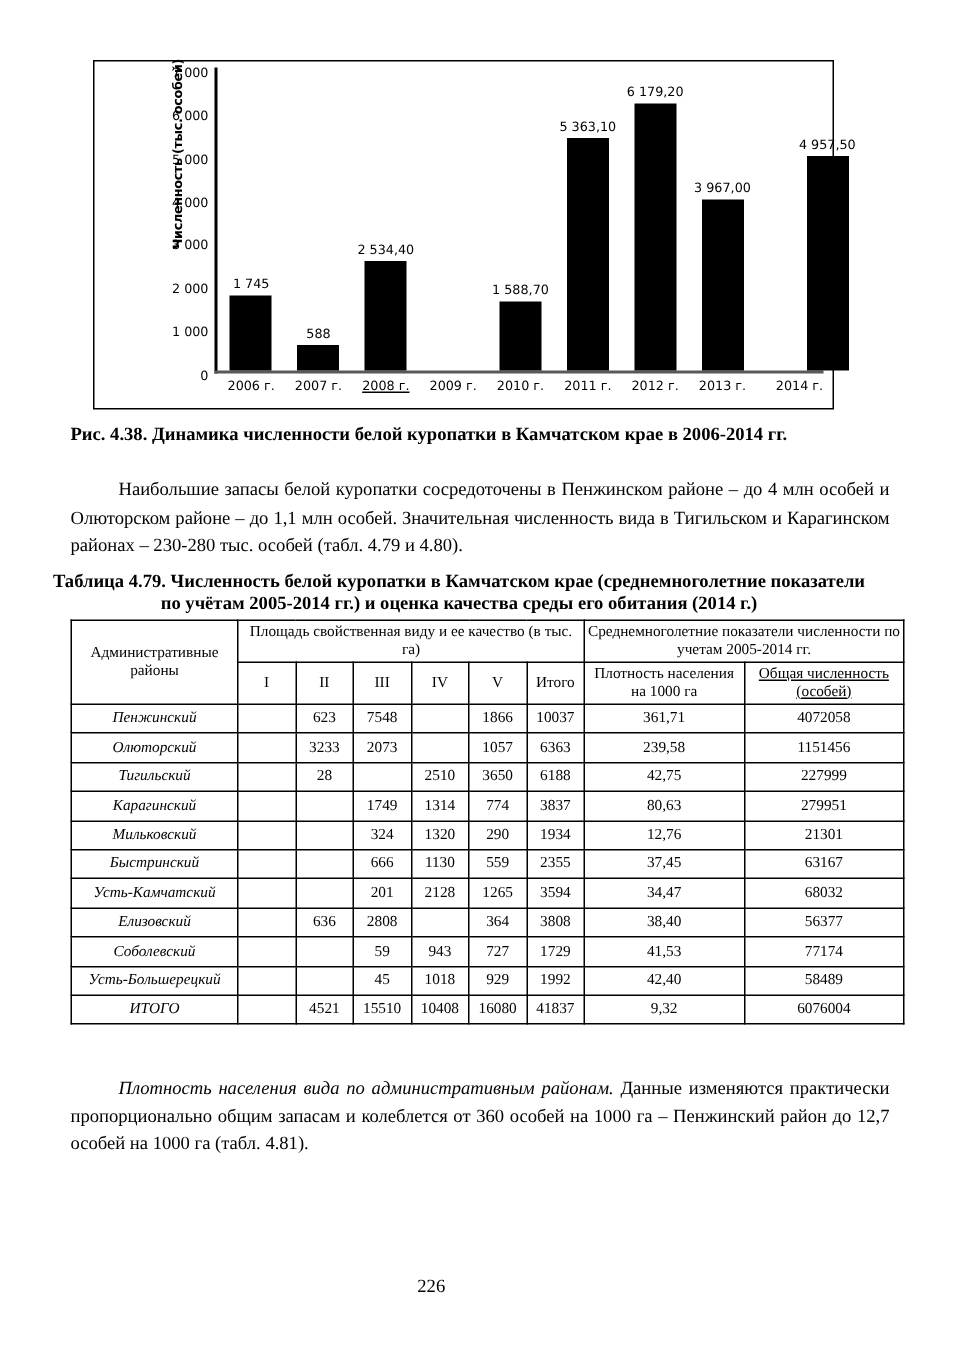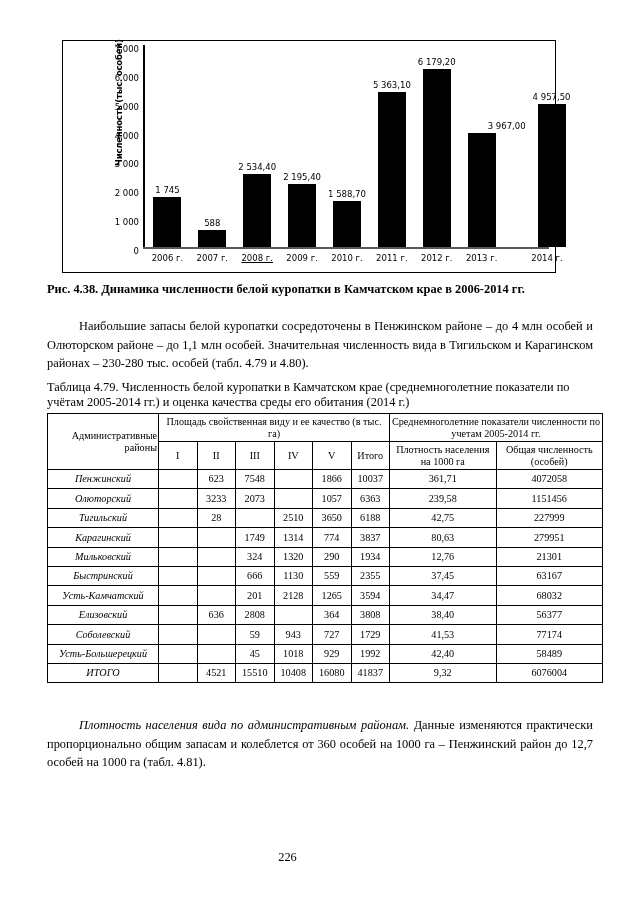--- a/index.html
+++ b/index.html
@@ -151,27 +151,27 @@
     text-justify: inter-word;
   }
   .para-1 {
     left: 47px;
     top: 317px;
     width: 546px;
     text-indent: 32px;
   }
   .table-title {
     position: absolute;
-    left: 47px;
+    left: 33px;
     top: 380px;
     width: 546px;
     font-size: 12.4px;
-    font-weight: normal;
+    font-weight: bold;
     line-height: 15px;
-    text-align: left;
+    text-align: center;
   }
   .para-2 {
     left: 47px;
     top: 716px;
     width: 546px;
     text-indent: 32px;
   }
   .para-2 .it {
     font-style: italic;
   }
@@ -251,82 +251,78 @@
             <div class="bar-label" style="bottom: 52.3557px; margin-top: 16px;">1 745</div>
           </div>
           <div class="bar-slot" style="left: 44.8889px; width: 44.8889px;">
             <div class="bar" style="height: 16.968px;"></div>
             <div class="bar-label" style="bottom: 18.968px;">588</div>
           </div>
           <div class="bar-slot" style="left: 89.7778px; width: 44.8889px;">
             <div class="bar" style="height: 73.1355px;"></div>
             <div class="bar-label" style="bottom: 75.1355px;">2 534,40</div>
           </div>
-          <div class="bar-slot" style="left: 134.667px; width: 44.8889px;">
-            <div class="bar" style="height: 63.353px;"></div>
-            <div class="bar-label" style="bottom: 65.353px;">2 195,40</div>
-          </div>
           <div class="bar-slot" style="left: 179.556px; width: 44.8889px;">
             <div class="bar" style="height: 45.8453px;"></div>
             <div class="bar-label" style="bottom: 47.8453px;">1 588,70</div>
           </div>
           <div class="bar-slot" style="left: 224.444px; width: 44.8889px;">
             <div class="bar" style="height: 154.764px;"></div>
             <div class="bar-label" style="bottom: 156.764px;">5 363,10</div>
           </div>
           <div class="bar-slot" style="left: 269.333px; width: 44.8889px;">
             <div class="bar" style="height: 178.314px;"></div>
             <div class="bar-label" style="bottom: 180.314px;">6 179,20</div>
           </div>
           <div class="bar-slot" style="left: 314.222px; width: 44.8889px;">
             <div class="bar" style="height: 114.476px;"></div>
-            <div class="bar-label" style="bottom: 116.476px; margin-left: 25px;">3 967,00</div>
+            <div class="bar-label" style="bottom: 116.476px;">3 967,00</div>
           </div>
           <div class="bar-slot" style="left: 359.111px; width: 44.8889px; margin-left: 25px;">
             <div class="bar" style="height: 143.059px;"></div>
             <div class="bar-label" style="bottom: 145.059px;">4 957,50</div>
           </div>
         </div>
       <div class="x-labels" id="x-labels">
           <div class="x-label" style="left: 22.4444px;">2006 г.</div>
           <div class="x-label" style="left: 67.3333px;">2007 г.</div>
           <div class="x-label" style="left: 112.222px; text-decoration: underline;">2008 г.</div>
           <div class="x-label" style="left: 157.111px;">2009 г.</div>
           <div class="x-label" style="left: 202px;">2010 г.</div>
           <div class="x-label" style="left: 246.889px;">2011 г.</div>
           <div class="x-label" style="left: 291.778px;">2012 г.</div>
           <div class="x-label" style="left: 336.667px;">2013 г.</div>
-          <div class="x-label" style="left: 402px;">2014 г.</div>
+          <div class="x-label" style="left: 388px;">2014 г.</div>
         </div>
     </div>
   </div>
 
   <div class="fig-caption">Рис. 4.38. Динамика численности белой куропатки в Камчатском крае в 2006-2014 гг.</div>
 
   <div class="para para-1">Наибольшие запасы белой куропатки сосредоточены в Пенжинском районе – до 4 млн особей и Олюторском районе – до 1,1 млн особей. Значительная численность вида в Тигильском и Карагинском районах – 230-280 тыс. особей (табл. 4.79 и 4.80).</div>
 
   <div class="table-title">Таблица 4.79. Численность белой куропатки в Камчатском крае (среднемноголетние показатели по учётам 2005-2014 гг.) и оценка качества среды его обитания (2014 г.)</div>
 
   <div class="tbl-wrap">
     <table class="data">
       <thead>
         <tr>
-          <th rowspan="2" style="width:108px;text-align:right;" class="hdr-main">Административные районы</th>
+          <th rowspan="2" style="width:108px;" class="hdr-main">Административные районы</th>
           <th colspan="6" style="width:228px;" class="hdr-main">Площадь свойственная виду и ее качество (в тыс. га)</th>
           <th colspan="2" style="width:210px;" class="hdr-main">Среднемноголетние показатели численности по учетам 2005-2014 гг.</th>
         </tr>
         <tr>
           <th style="width:30px;">I</th>
           <th style="width:38px;">II</th>
           <th style="width:40px;">III</th>
           <th style="width:40px;">IV</th>
           <th style="width:40px;">V</th>
           <th style="width:40px;">Итого</th>
           <th style="width:100px;">Плотность населения на 1000 га</th>
-          <th style="width:110px;">Общая численность (особей)</th>
+          <th style="width:110px;text-decoration:underline;">Общая численность (особей)</th>
         </tr>
       </thead>
       <tbody id="tbl-body">
           <tr>
             <td class="reg">Пенжинский</td>
             <td></td>
             <td>623</td>
             <td>7548</td>
             <td></td>
             <td>1866</td>

